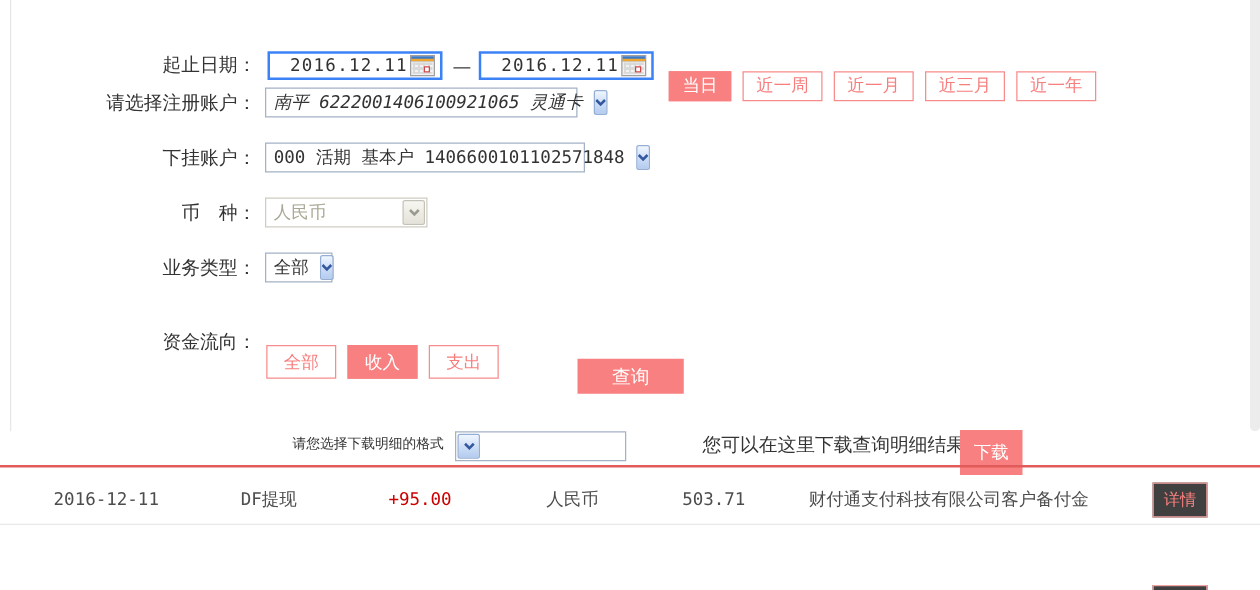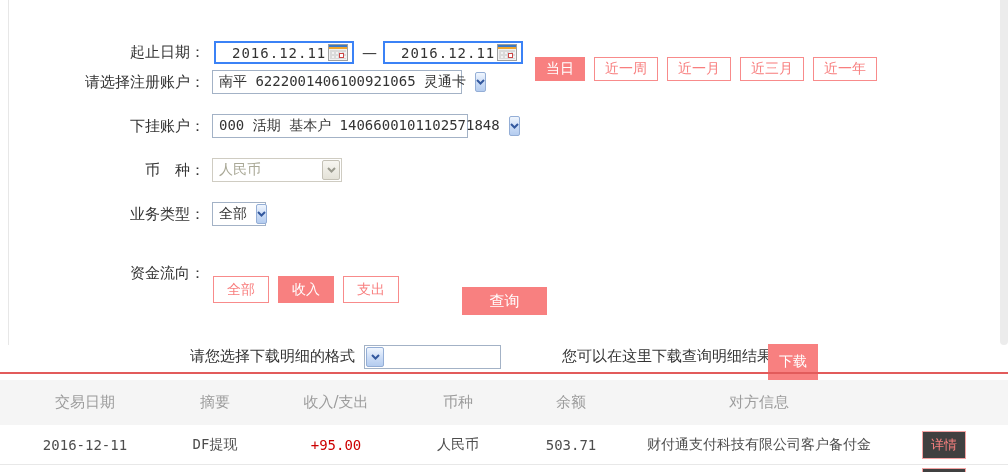--- a/index.html
+++ b/index.html
@@ -46,21 +46,21 @@
     background:linear-gradient(#f0f6fe,#cbdcf6 55%,#b4ccef); display:flex; align-items:center; justify-content:center; }
   .xp-select.disabled { border-color:#cfccc2; }
   .xp-select.disabled .sval { color:#a9a896; }
   .xp-select.disabled .xp-arrow { border-color:#c4c1b6; background:linear-gradient(#f7f6f1,#e4e2d8); }
 
   .btn-solid { display:inline-flex; align-items:center; justify-content:center;
     background:#f88080; color:#fff; font-size:15px; cursor:pointer; border:none; }
 
   
   .dl-row { position:absolute; top:344px; left:0; width:1008px; height:26px; }
-  .dl-label { position:absolute; right:653px; top:3px; font-size:15px; color:#333; white-space:nowrap; }
+  .dl-label { position:absolute; right:653px; top:3px; font-size:11px; color:#333; white-space:nowrap; }
   .dl-select { position:absolute; left:357px; top:1px; width:137px; }
   .dl-hint { position:absolute; left:562px; top:3px; font-size:15px; color:#333; }
   .dl-btn { position:absolute; left:768px; top:0; width:50px; height:36px; font-size:14px; }
 
   
   .red-rule { position:absolute; top:372px; left:0; width:1008px; height:2px; background:#e25b5b; }
   .tbl { position:absolute; top:380px; left:0; width:1008px; }
   .trow { display:flex; align-items:center; }
   .thead { height:45px; background:#f5f5f5; color:#9c9c9c; font-size:15px; }
   .tdata { height:40px; background:#fff; color:#4d4d4d; font-size:14px; border-bottom:1px solid #e8e8e8; }
@@ -103,21 +103,21 @@
     </div>
     <span class="pill active" style="margin-left:12px;">当日</span>
     <span class="pill">近一周</span>
     <span class="pill">近一月</span>
     <span class="pill">近三月</span>
     <span class="pill">近一年</span>
   </div>
 
   <div class="frow" style="top:70px;">
     <div class="flabel">请选择注册账户：</div>
-    <div class="xp-select" style="width:250px;">
+    <div class="xp-select" style="width:250px;font-style:italic;">
       <span class="sval num" style="flex:1;">南平 6222001406100921065 灵通卡</span>
       <span class="xp-arrow">
         <svg width="9" height="6" viewBox="0 0 9 6">
             <path d="M1 1 L4.5 4.5 L8 1" stroke="#33589e" stroke-width="2" fill="none"></path>
           </svg>
       </span>
     </div>
   </div>
 
   <div class="frow" style="top:114px;">
@@ -173,29 +173,20 @@
             <path d="M1 1 L4.5 4.5 L8 1" stroke="#33589e" stroke-width="2" fill="none"></path>
           </svg>
       </span>
     </div>
     <span class="dl-hint">您可以在这里下载查询明细结果</span>
     <button class="btn-solid dl-btn">下载</button>
   </div>
 
   <div class="red-rule"></div>
   <div class="tbl">
-    <div class="trow thead">
-      <div class="cell c1">交易日期</div>
-      <div class="cell c2">摘要</div>
-      <div class="cell c3">收入/支出</div>
-      <div class="cell c4">币种</div>
-      <div class="cell c5">余额</div>
-      <div class="cell c6">对方信息</div>
-      <div class="cell c7"></div>
-    </div>
     <div class="trow tdata">
       <div class="cell c1 num">2016-12-11</div>
       <div class="cell c2 num">DF提现</div>
       <div class="cell c3 num amount">+95.00</div>
       <div class="cell c4">人民币</div>
       <div class="cell c5 num">503.71</div>
       <div class="cell c6">财付通支付科技有限公司客户备付金</div>
       <div class="cell c7">
         <span class="detail-btn">详情</span>
       </div>

